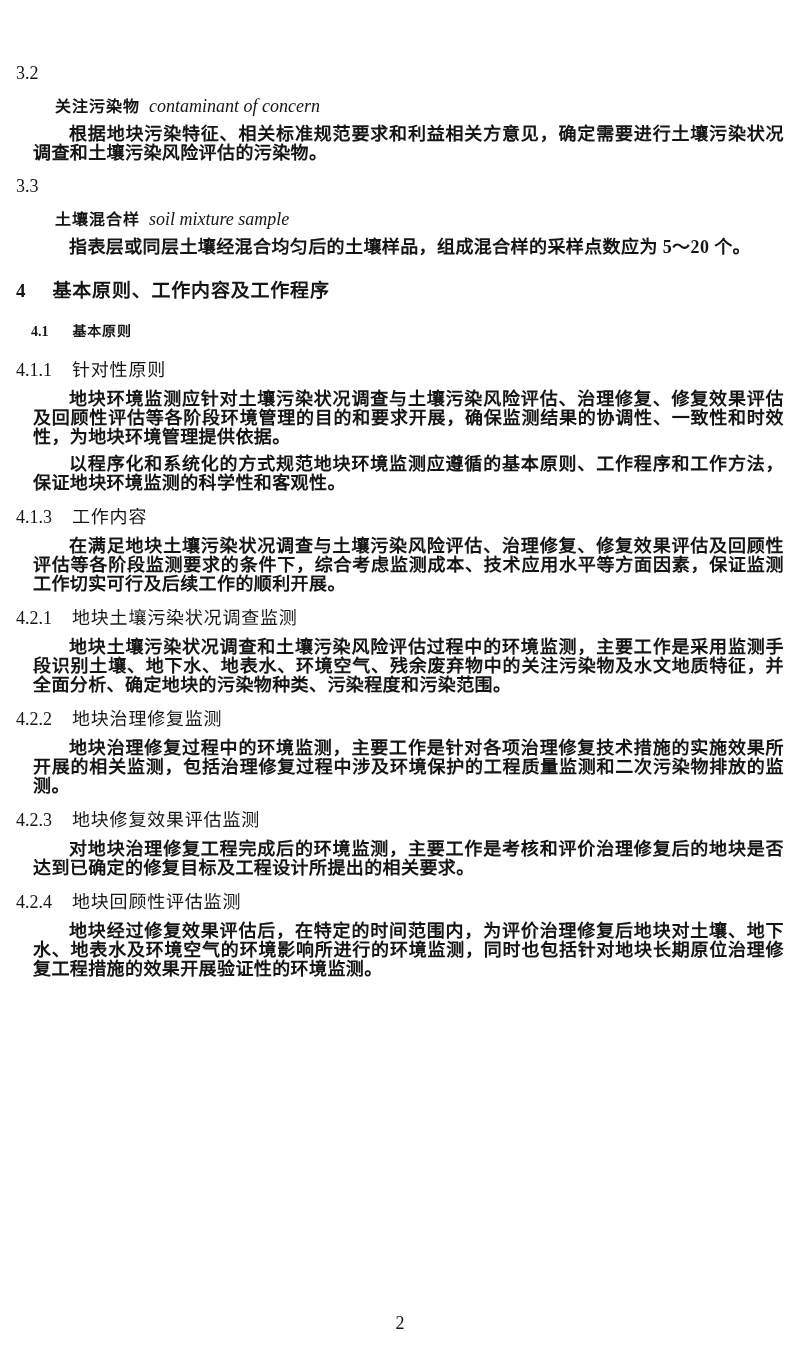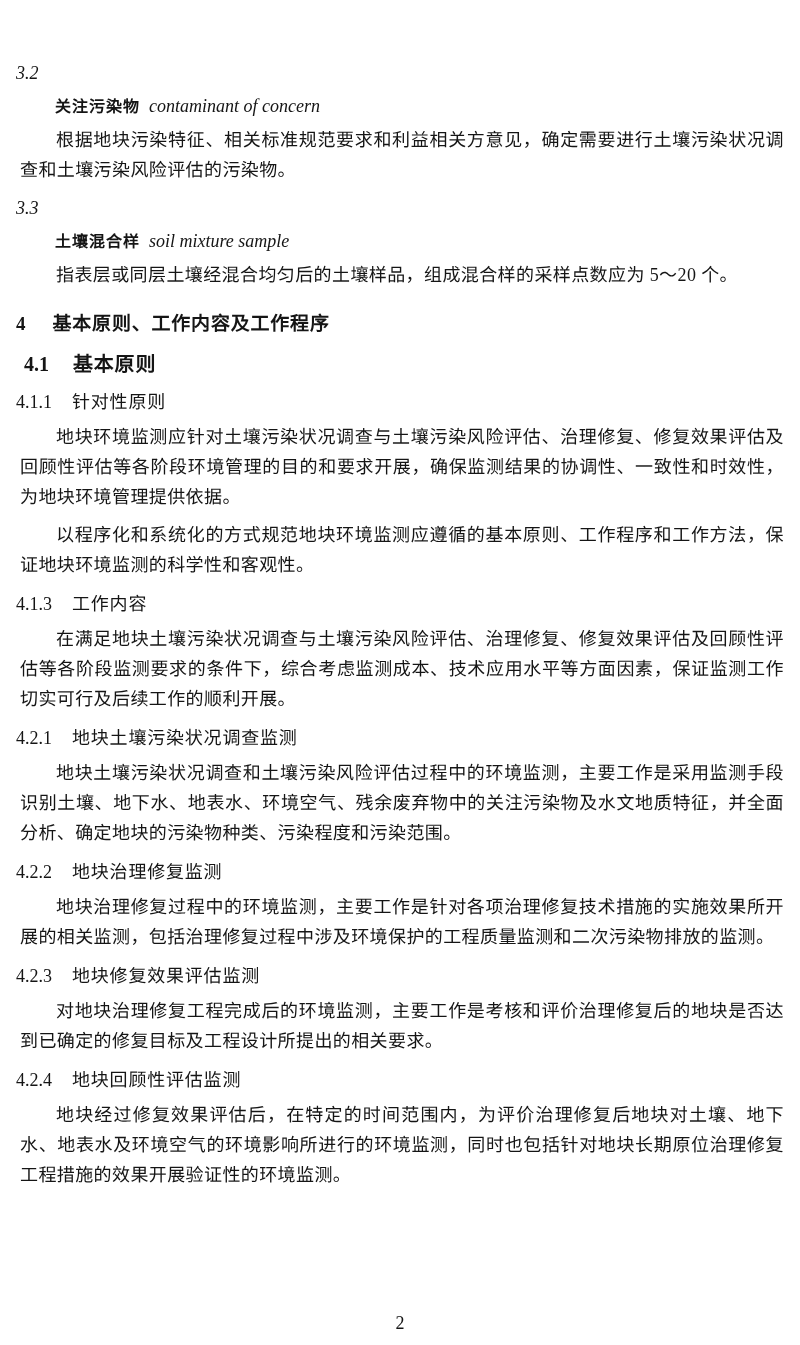--- a/index.html
+++ b/index.html
@@ -22,21 +22,20 @@
     width: 800px;
     height: 1345px;
     padding: 52px 16px 0 16px;
   }
   
   .clause-num {
     font-family: "Liberation Serif", "DejaVu Serif", serif;
     font-size: 18px;
     line-height: 30px;
     margin: 6px 0 2px 0;
-    font-style: italic;
   }
   
   .term-line {
     margin: 2px 0 2px 39px;
     line-height: 32px;
     white-space: nowrap;
   }
   .term-zh {
     font-family: "Liberation Sans", "DejaVu Sans", sans-serif;
     font-weight: 700;
@@ -45,43 +44,44 @@
   }
   .term-en {
     font-family: "Liberation Serif", "DejaVu Serif", serif;
     font-weight: 400;
     font-size: 18px;
     margin-left: 9px;
     font-style: italic;
   }
   
   .para {
-    margin: 2px 0 8px 4px;
-    line-height: 30px;
+    margin: 2px 0 8px 17px;
+    line-height: 19px;
     text-indent: 2em;
     text-align: justify;
     letter-spacing: 0.4px;
+    font-weight: bold;
   }
   
   .h-chapter {
     font-family: "Liberation Sans", "DejaVu Sans", sans-serif;
     font-weight: 700;
     font-size: 19px;
     line-height: 32px;
     margin: 18px 0 8px 0;
     letter-spacing: 0.8px;
   }
   .h-chapter .h-num { margin-right: 27px; letter-spacing: 0; }
   
   .h-section {
     font-family: "Liberation Sans", "DejaVu Sans", sans-serif;
     font-weight: 700;
-    font-size: 20px;
+    font-size: 14px;
     line-height: 32px;
-    margin: 8px 0 4px 8px;
+    margin: 8px 0 4px 15px;
     letter-spacing: 0.8px;
   }
   .h-section .h-num { margin-right: 24px; letter-spacing: 0; }
   
   .h-subsection {
     font-family: "Liberation Sans", "DejaVu Sans", sans-serif;
     font-weight: 400;
     font-size: 18px;
     line-height: 32px;
     margin: 6px 0 4px 0;

